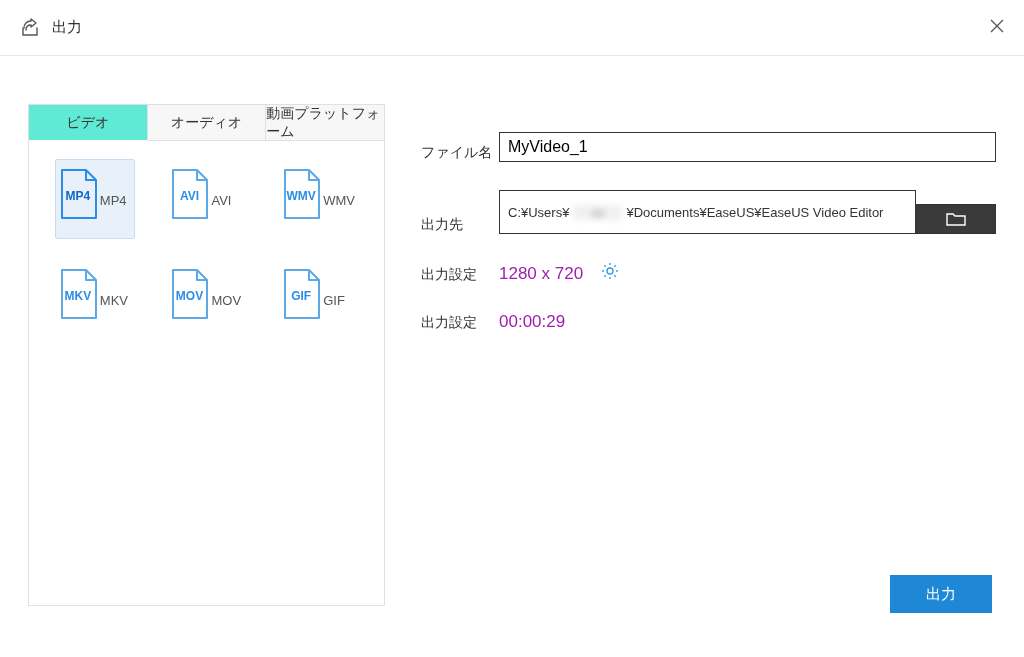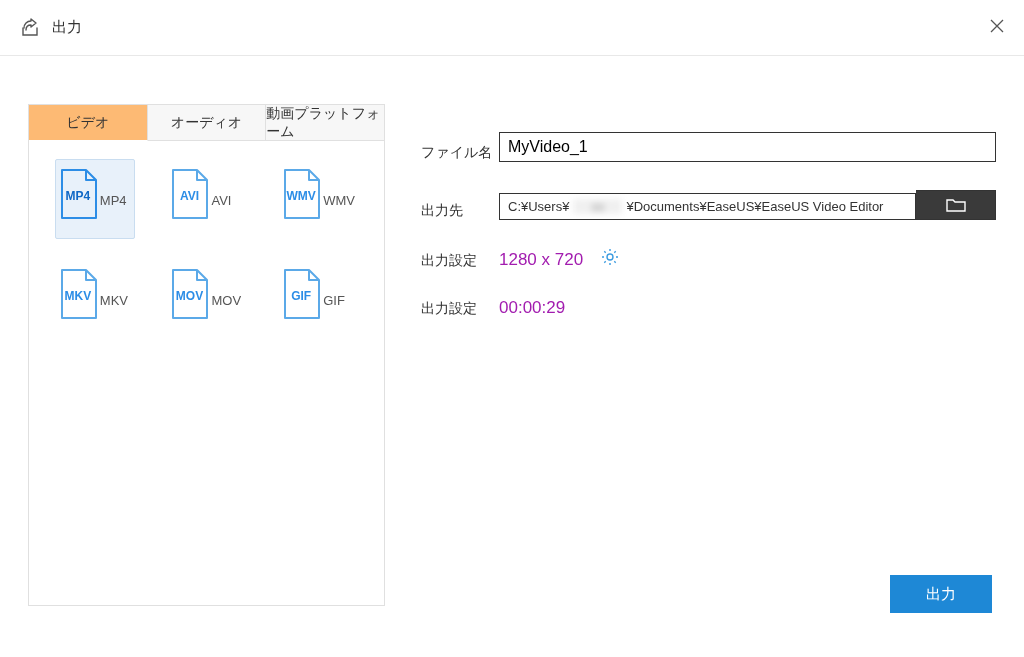--- a/index.html
+++ b/index.html
@@ -57,21 +57,21 @@
     align-items: center;
     justify-content: center;
     font-size: 14px;
     color: #333;
     cursor: pointer;
     border-right: 1px solid #e0e0e0;
     background: #f7f7f7;
   }
   .tab:last-child { border-right: none; }
   .tab.active {
-    background: #fdba74;
+    background: #5eead4;
     border-bottom: 1px solid #fff;
     margin-bottom: -1px;
   }
   .formats {
     padding: 18px 10px;
     display: grid;
     grid-template-columns: repeat(3, 1fr);
     gap: 20px 0;
     justify-items: center;
   }
@@ -134,21 +134,21 @@
     flex: 1;
     height: 30px;
     border: 1px solid #333;
     padding: 0 8px;
     font-size: 16px;
     outline: none;
     max-width: 498px;
   }
   .path-row .path-input {
     border: 1px solid #333;
-    height: 27px;
+    height: 44px;
     flex: 1;
     max-width: 418px;
     font-size: 13px;
     display: flex;
     align-items: center;
     overflow: hidden;
     white-space: nowrap;
   }
   .path-row .path-input .seg {
     padding: 0 2px;

